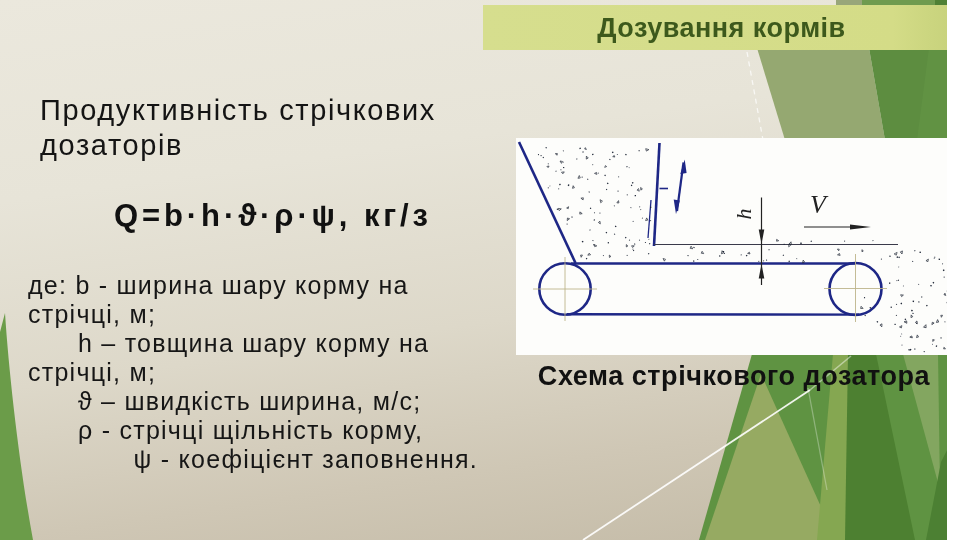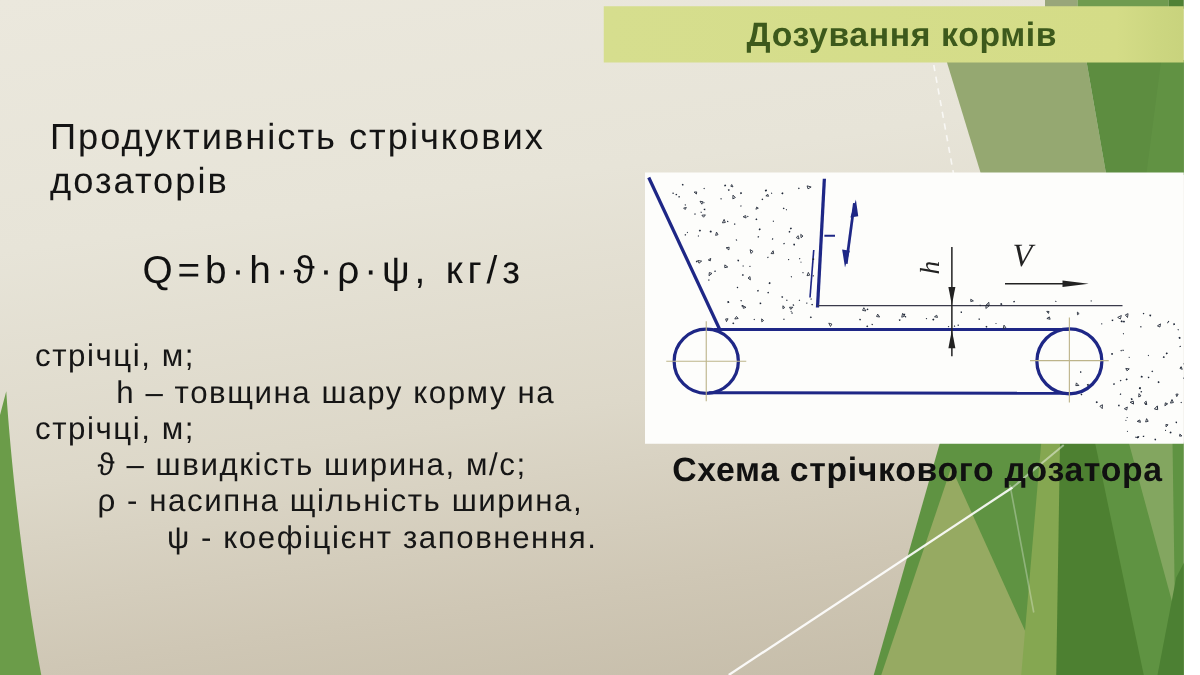--- a/index.html
+++ b/index.html
@@ -48,28 +48,29 @@
 
   <path d="M5,313 C9,375 20,470 33,540 L0,540 L0,332 Z" fill="#6b9c49"></path>
 </svg>
 
 <div class="abs" style="left:483px;top:5px;width:477px;height:45px;background:linear-gradient(90deg,#d6de8e 0%,#d4dc87 86%,#ccd680 93%,#c6d17b 100%);"></div>
 
 <div class="abs" style="left:483px;top:13px;width:477px;text-align:center;font-weight:bold;font-size:27px;letter-spacing:0.5px;color:#3d591c;">Дозування кормів</div>
 
 <div class="abs" style="left:40px;top:93px;width:440px;font-size:29px;line-height:35px;letter-spacing:1.6px;color:#141414;">Продуктивність стрічкових дозаторів</div>
 
-<div class="abs" style="left:114px;top:198px;font-size:31px;font-weight:normal;letter-spacing:3.9px;color:#111;">Q=b·h·ϑ·ρ·ψ, кг/з</div>
+<div class="abs" style="left:114px;top:198px;font-size:31px;font-weight:bold;letter-spacing:3.9px;color:#111;">Q=b·h·ϑ·ρ·ψ, кг/з</div>
 
 <div class="abs" style="left:28px;top:271px;width:450px;font-size:25px;line-height:29px;letter-spacing:1.25px;color:#161616;">
+  <div>де: b - ширина шару корму на</div>
   <div>стрічці, м;</div>
-  <div style="margin-left:65px;">h – товщина шару корму на</div>
+  <div style="margin-left:50px;">h – товщина шару корму на</div>
   <div>стрічці, м;</div>
   <div style="margin-left:50px;">ϑ – швидкість ширина, м/с;</div>
-  <div style="margin-left:50px;">ρ - насипна щільність ширина,</div>
+  <div style="margin-left:50px;">ρ - стрічці щільність корму,</div>
   <div style="margin-left:50px;text-align:right;">ψ - коефіцієнт заповнення.</div>
 </div>
 
 <div class="abs" style="left:516px;top:138px;width:436px;height:217px;background:#fdfdfb;">
 <svg width="436" height="217" viewBox="0 0 436 217">
 
   <line x1="3" y1="4" x2="59.5" y2="125" stroke="#1e2786" stroke-width="2.6"></line>
 
   <circle cx="49" cy="151" r="25.7" fill="none" stroke="#1e2786" stroke-width="2.6"></circle>
 

